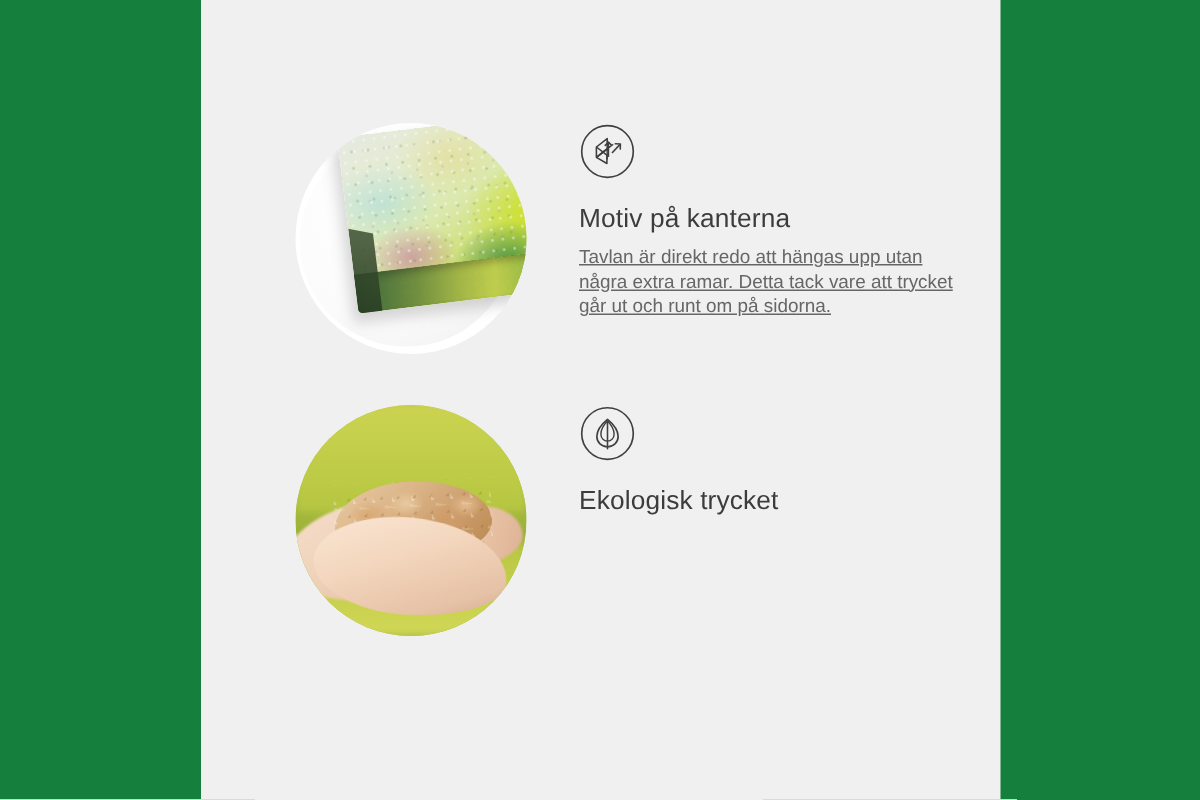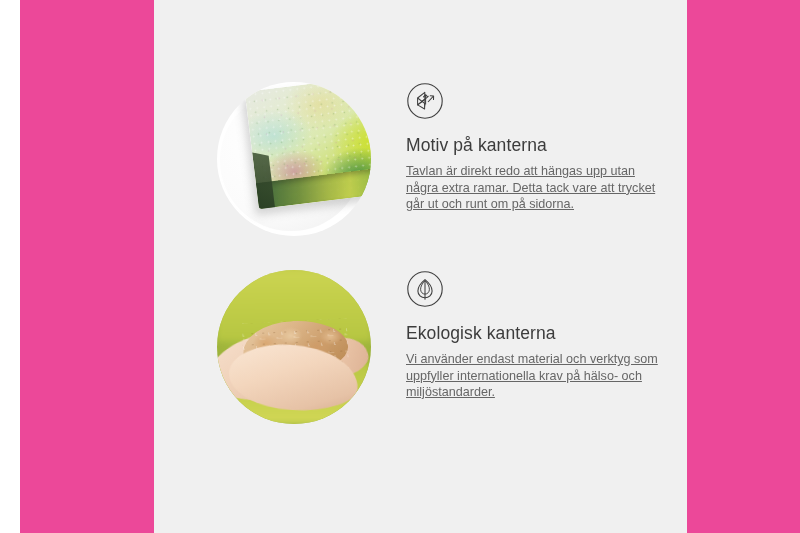--- a/index.html
+++ b/index.html
@@ -13,22 +13,21 @@
     position: relative;
     overflow: hidden;
     font-family: "Liberation Sans", sans-serif;
     -webkit-font-smoothing: antialiased;
   }
 
   
   .stage {
     position: absolute;
     inset: 0;
-    background: #ec4899;
-    margin-left: 20px;
+    background: #15803d;
   }
   .panel {
     position: absolute;
     left: 134px;
     top: 0;
     width: 533px;
     height: 533px;
     background: #f0f0f0;
   }
 
@@ -301,20 +300,19 @@
 
       <div class="text-col">
         <div class="icon-wrap">
           <svg width="38" height="38" viewBox="0 0 38 38" fill="none">
             <circle cx="19" cy="19" r="17.2" stroke="#3f3f3f" stroke-width="1.1"></circle>
             <path d="M19 9.6 C23.7 13.4 26.1 17.1 26.1 21.0 C26.1 24.9 22.9 27.8 19 27.8 C15.1 27.8 11.9 24.9 11.9 21.0 C11.9 17.1 14.3 13.4 19 9.6 Z" stroke="#3f3f3f" stroke-width="1.1" stroke-linejoin="round" fill="none"></path>
             <path d="M19 10.6 C21.9 13.6 23.4 16.6 23.4 19.3 C23.4 22.1 21.5 24.1 19 24.1 C16.5 24.1 14.6 22.1 14.6 19.3 C14.6 16.6 16.1 13.6 19 10.6 Z" stroke="#3f3f3f" stroke-width="0.95" stroke-linejoin="round" fill="none"></path>
             <path d="M19 11.2 L19 29.2" stroke="#3f3f3f" stroke-width="1.05" stroke-linecap="round"></path>
           </svg>
         </div>
-        <h3 class="feature-title">Ekologisk kanterna</h3>
-        <p class="feature-body">Vi använder endast material och verktyg som uppfyller internationella krav på hälso- och miljöstandarder.</p>
+        <h3 class="feature-title">Ekologisk trycket</h3>
       </div>
 
     </div>
 
   </div>
 </div>
 
 </body></html>

